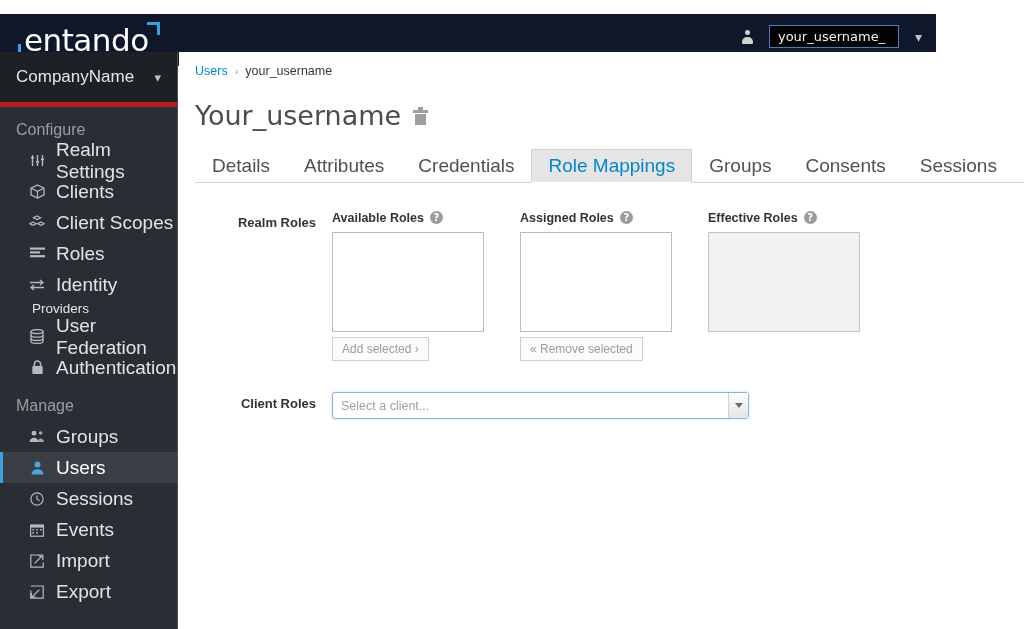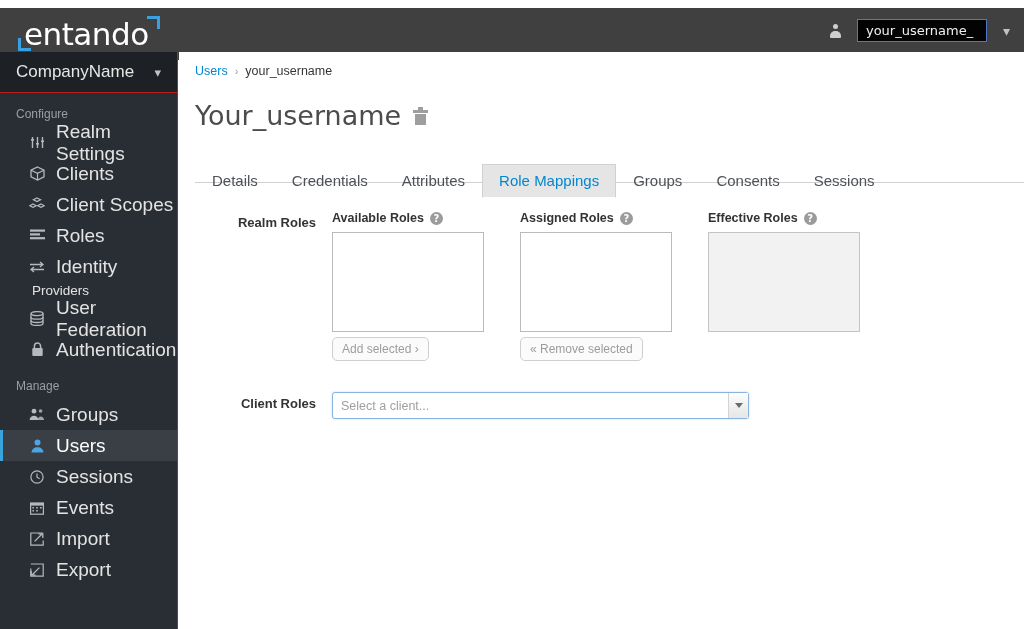--- a/index.html
+++ b/index.html
@@ -6,23 +6,23 @@
   html, body {
     margin: 0; padding: 0;
     width: 1024px; height: 629px;
     overflow: hidden;
     background: #fff;
     font-family: "Liberation Sans", sans-serif;
   }
 
   
   .topbar {
-    position: absolute; top: 8px; left: 0;
-    width: 1024px; height: 52px;
-    background: #404040;
+    position: absolute; top: 14px; left: 0;
+    width: 936px; height: 52px;
+    background: #0f172a;
     display: flex; align-items: center;
   }
   .logo-wrap {
     position: relative;
     margin-left: 18px;
     width: 160px; height: 40px;
     display: flex; align-items: center;
   }
   .logo-text {
     color: #fff;
@@ -71,32 +71,32 @@
   }
 
   
   .sidebar {
     position: absolute; top: 52px; left: 0;
     width: 178px; height: 577px;
     background: #292e34;
     border-right: 1px solid #4c5055;
   }
   .company {
-    height: 41px;
+    height: 55px;
     background: #1d2024;
     display: flex; align-items: center; justify-content: space-between;
     padding: 0 16px 0 16px;
-    border-bottom: 1px solid #b91c1c;
+    border-bottom: 5px solid #b91c1c;
   }
   .company-name { color: #e6e6e6; font-size: 17px; }
   .company-chev { color: #c2c2c2; font-size: 13px; }
 
   .nav-section {
     color: #9a9ea3;
-    font-size: 12px;
+    font-size: 16px;
     padding: 14px 0 6px 16px;
   }
   .nav-item {
     display: flex; align-items: center;
     height: 31px;
     padding-left: 28px;
     color: #e3e3e3;
     font-size: 19px;
     position: relative;
   }
@@ -168,25 +168,25 @@
   
   .tabs {
     display: flex; align-items: flex-end;
     margin: 18px 0 0 16px;
     border-bottom: 1px solid #d1d1d1;
     height: 34px;
     width: 829px;
   }
   .tab {
     padding: 7px 16px;
-    font-size: 15px;
+    font-size: 19px;
     color: #4d5258;
     cursor: pointer;
     position: relative;
-    top: 16px;
+    top: 1px;
     border: 1px solid transparent;
     line-height: 18px;
   }
   .tab.active {
     color: #0088ce;
     background: #e5e5e5;
     border: 1px solid #d1d1d1;
     border-bottom: 1px solid #fff;
   }
 
@@ -199,21 +199,21 @@
     font-size: 13px;
     font-weight: bold;
     color: #333;
     padding-right: 16px;
     padding-top: 4px;
   }
   .col-head {
     font-size: 12.5px;
     font-weight: bold;
     color: #333;
-    display: flex; align-items: flex-end; gap: 6px;
+    display: flex; align-items: flex-start; gap: 6px;
     margin-bottom: 7px;
   }
   .help {
     width: 13px; height: 13px; border-radius: 50%;
     background: #9b9b9b; color: #fff;
     font-size: 10px; line-height: 13px;
     text-align: center;
     font-family: "DejaVu Sans", sans-serif;
     cursor: pointer;
   }
@@ -224,21 +224,21 @@
   }
   .listbox.disabled { background: #f2f2f2; border-color: #c4c4c4; }
   .sel-btn {
     margin-top: 5px;
     display: inline-block;
     border: 1px solid #cfcfcf;
     background: #fbfbfb;
     color: #9c9c9c;
     font-size: 12px;
     padding: 4px 9px;
-    border-radius: 5px;
+    border-radius: 0;
     cursor: pointer;
   }
   .col { margin-right: 36px; }
 
   .client-row { display: flex; align-items: flex-start; margin-top: 31px; }
   .select2 {
     width: 417px; height: 27px;
     border: 1px solid #8bb3e0;
     border-radius: 3px;
     background: #fff;
@@ -467,22 +467,22 @@
     <span class="page-title">Your_username</span>
     <span class="trash">
       <span class="handle"></span>
       <span class="lid"></span>
       <span class="body"></span>
     </span>
   </div>
 
   <div class="tabs">
     <div class="tab">Details</div>
+    <div class="tab">Attributes</div>
     <div class="tab">Credentials</div>
-    <div class="tab">Attributes</div>
     <div class="tab active">Role Mappings</div>
     <div class="tab">Groups</div>
     <div class="tab">Consents</div>
     <div class="tab">Sessions</div>
   </div>
 
   <div class="form">
 
     <div class="row">
       <div class="field-label">Realm Roles</div>

